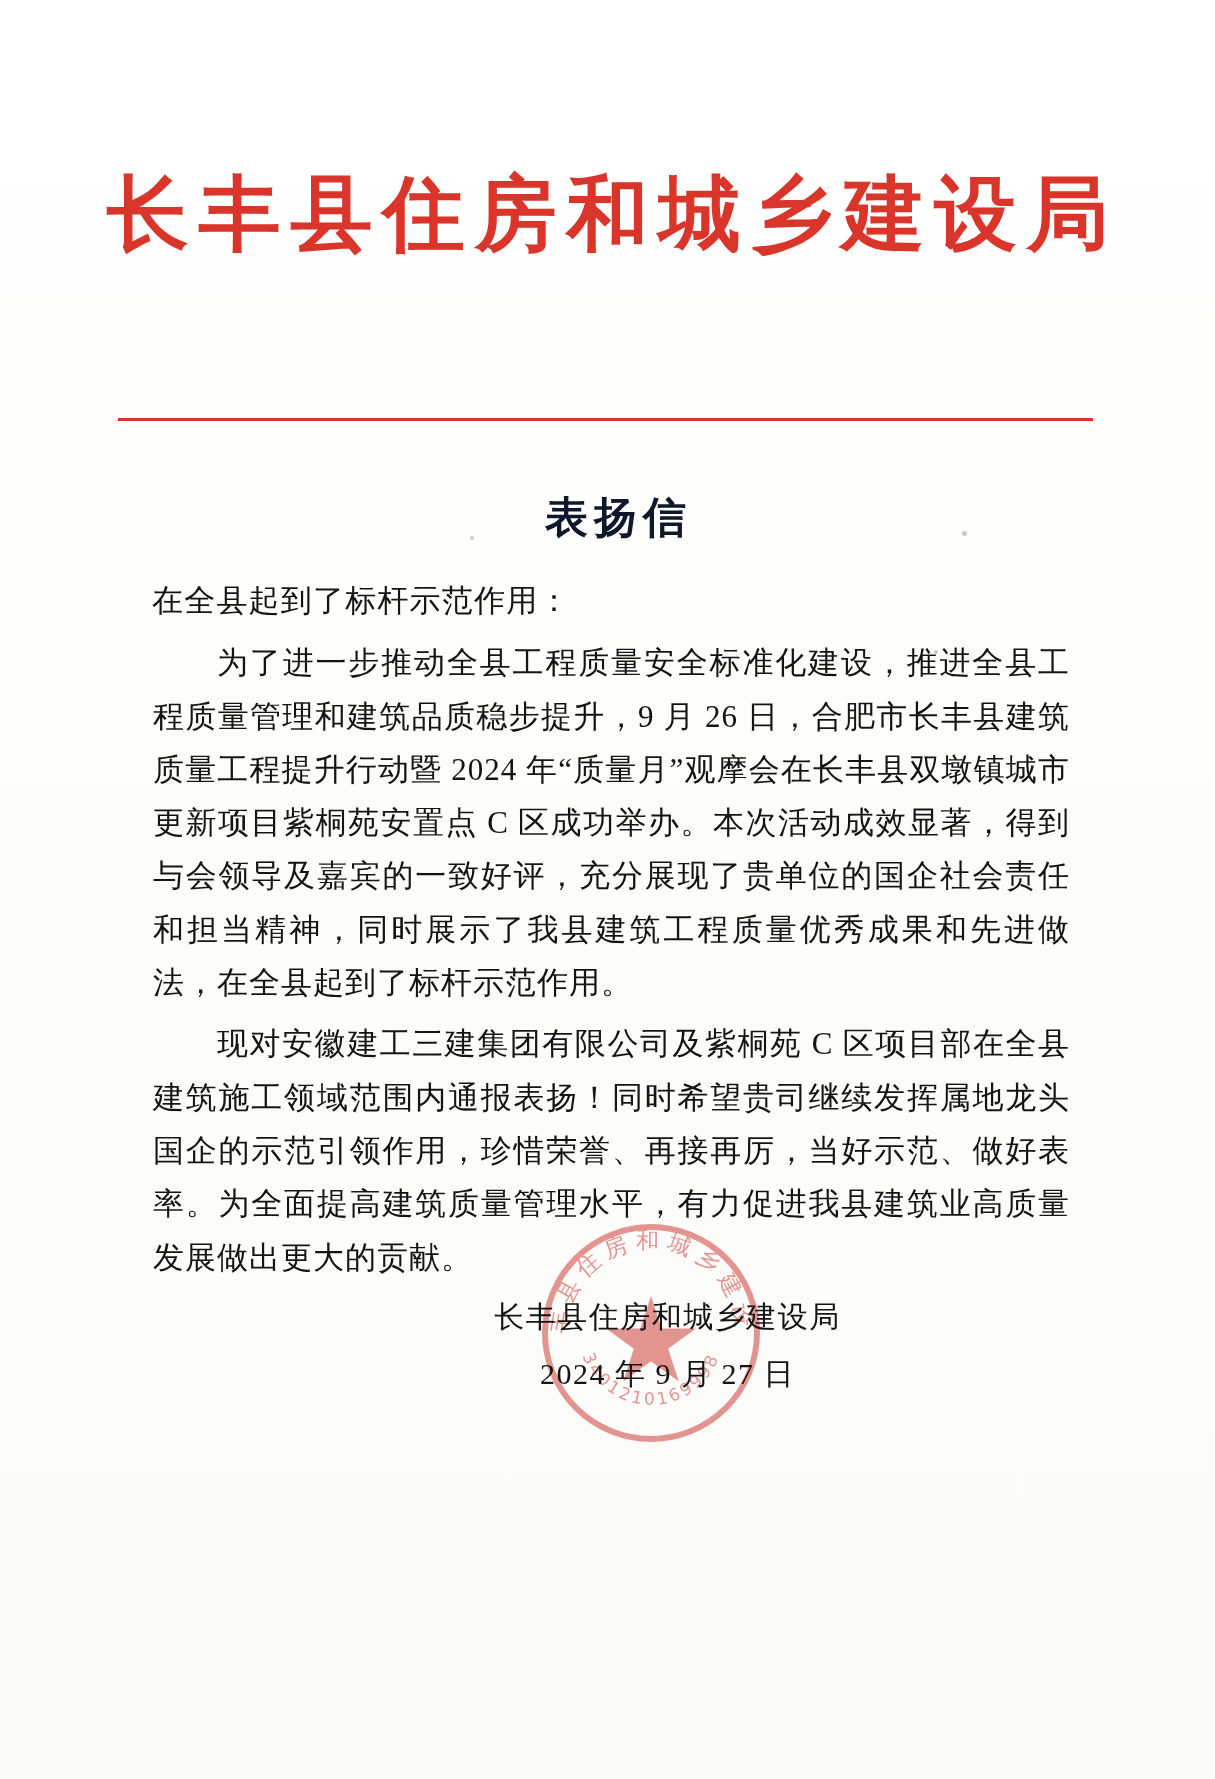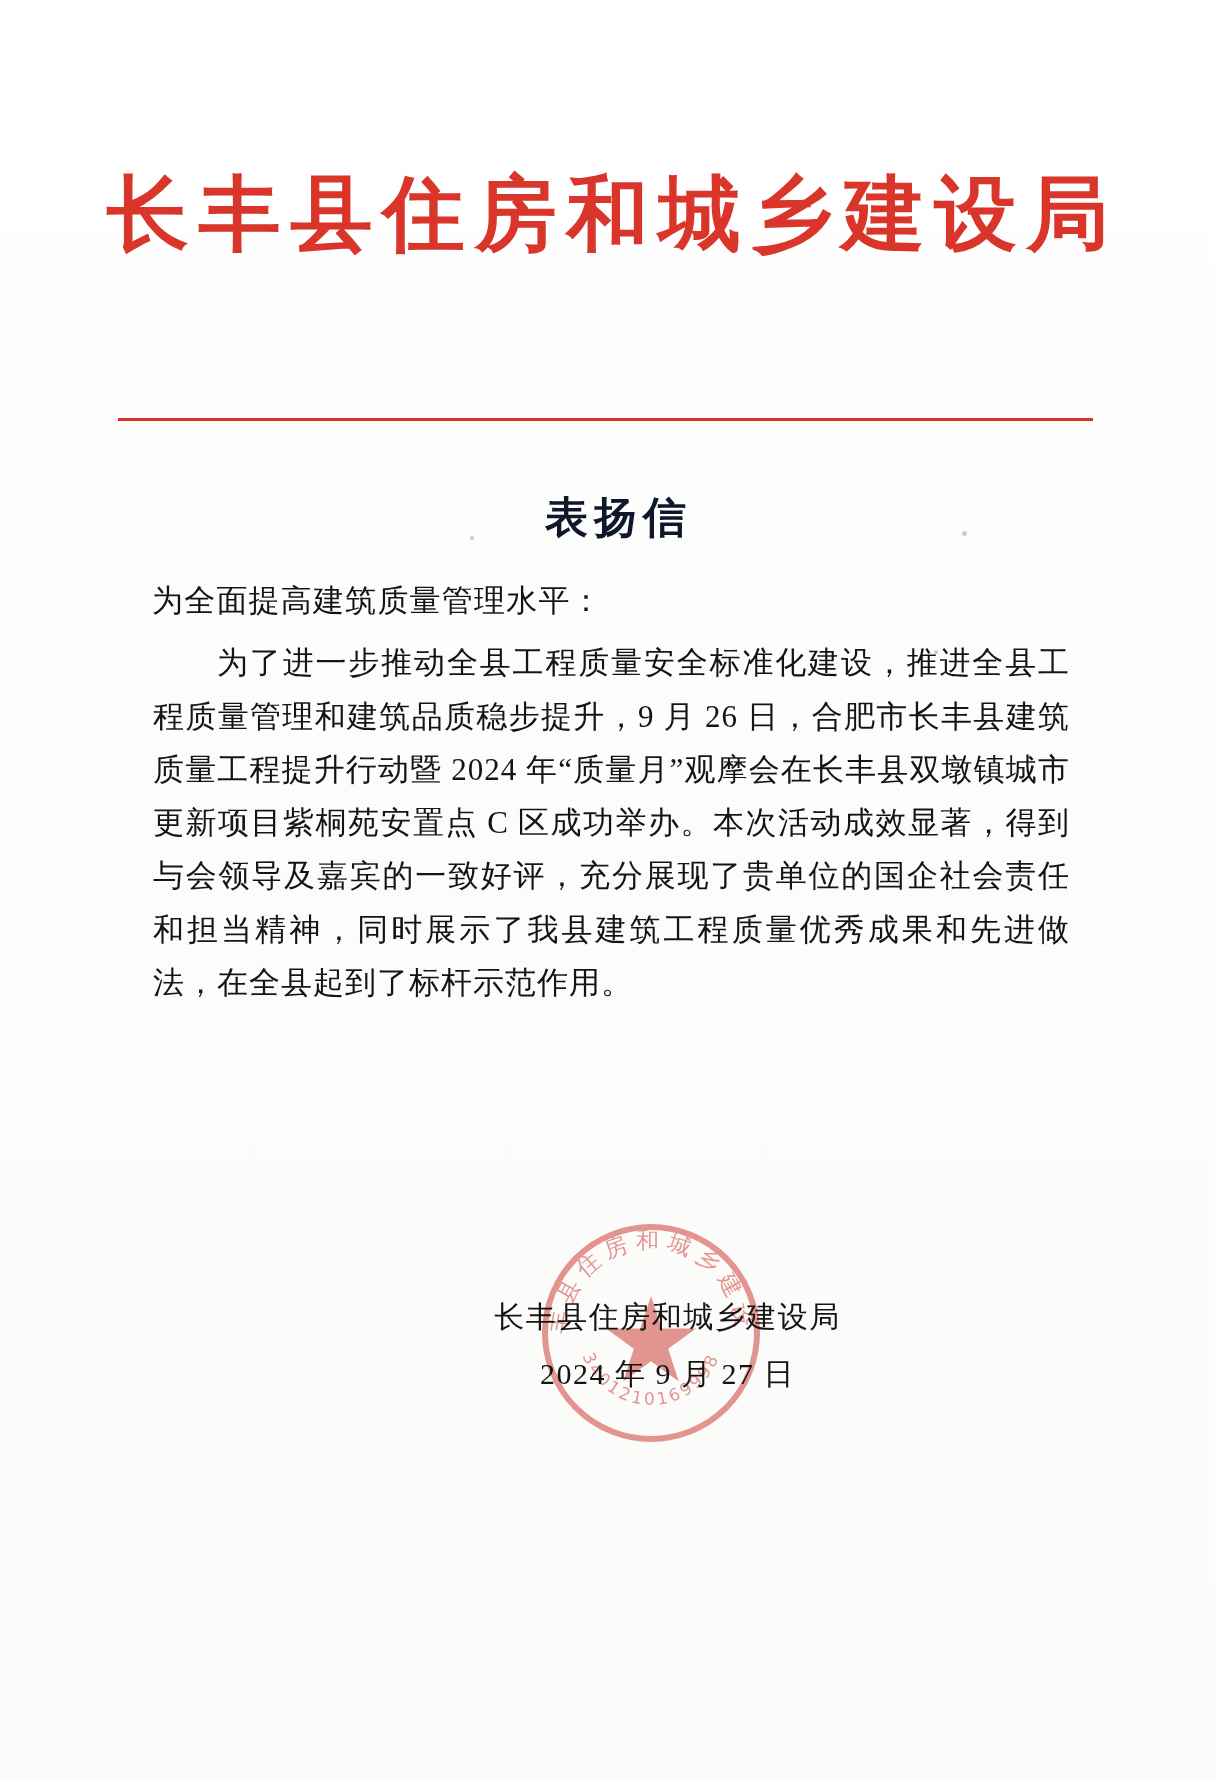--- a/index.html
+++ b/index.html
@@ -150,22 +150,23 @@
 
   <div class="letterhead">
     <div class="letterhead-title">长丰县住房和城乡建设局</div>
   </div>
 
   <div class="rule"></div>
 
   <div class="doc-title">表扬信</div>
 
   <div class="body-area">
-    <div class="salutation">为全面提高建筑质量管理水平：</div>
+    <div class="salutation">在全县起到了标杆示范作用：</div>
     <p class="para">为了进一步推动全县工程质量安全标准化建设，推进全县工程质量管理和建筑品质稳步提升，9 月 26 日，合肥市长丰县建筑质量工程提升行动暨 2024 年“质量月”观摩会在长丰县双墩镇城市更新项目紫桐苑安置点 C 区成功举办。本次活动成效显著，得到与会领导及嘉宾的一致好评，充分展现了贵单位的国企社会责任和担当精神，同时展示了我县建筑工程质量优秀成果和先进做法，在全县起到了标杆示范作用。</p>
+    <p class="para">现对安徽建工三建集团有限公司及紫桐苑 C 区项目部在全县建筑施工领域范围内通报表扬！同时希望贵司继续发挥属地龙头国企的示范引领作用，珍惜荣誉、再接再厉，当好示范、做好表率。为全面提高建筑质量管理水平，有力促进我县建筑业高质量发展做出更大的贡献。</p>
   </div>
 
   <div class="seal">
     <svg width="230" height="230" viewBox="0 0 230 230" xmlns="http://www.w3.org/2000/svg">
       <defs>
         <path id="arcTop" d="M 30,115 A 85,85 0 0 1 200,115" fill="none"></path>
         <path id="arcBottom" d="M 43,115 A 72,72 0 0 0 187,115" fill="none"></path>
       </defs>
       <circle cx="115" cy="115" r="106" fill="none" stroke="#d4564f" stroke-width="6"></circle>
       <text font-family="'DejaVu Serif','Liberation Serif',serif" font-size="23" fill="#d4564f" letter-spacing="7">

